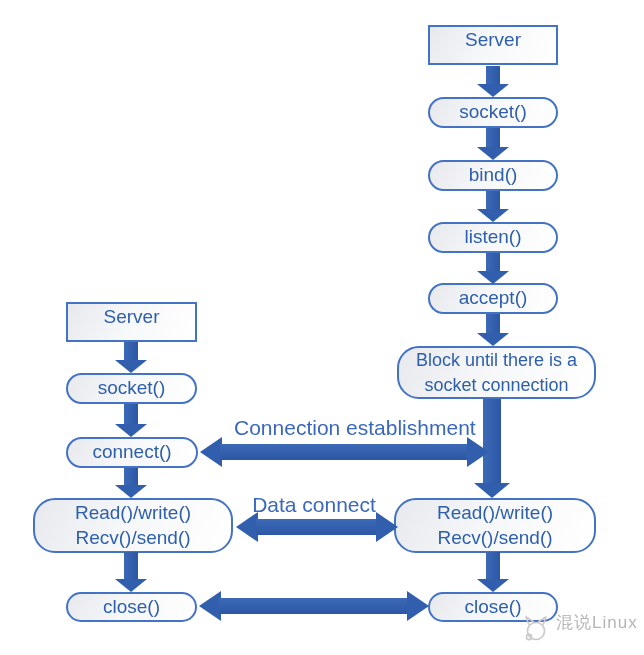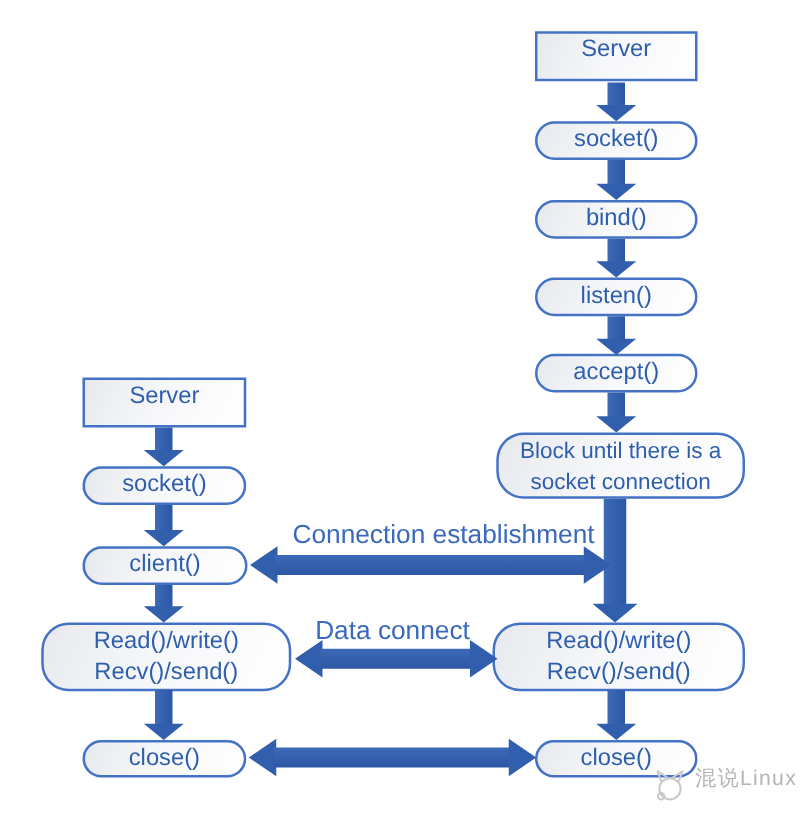--- a/index.html
+++ b/index.html
@@ -80,21 +80,21 @@
 
   <div class="box rect" style="left:66px;top:302px;width:131px;height:40px;">
     <span>Server</span>
   </div>
 
   <div class="box pill" style="left:66px;top:373px;width:131px;height:31px;">
     <span>socket()</span>
   </div>
 
   <div class="box pill" style="left:66px;top:437px;width:132px;height:31px;">
-    <span>client()</span>
+    <span>connect()</span>
   </div>
 
   <div class="box biground" style="left:33px;top:498px;width:200px;height:55px;">
     <span>Read()/write()</span>
     <span>Recv()/send()</span>
   </div>
 
   <div class="box pill" style="left:66px;top:592px;width:131px;height:30px;">
     <span>close()</span>
   </div>

